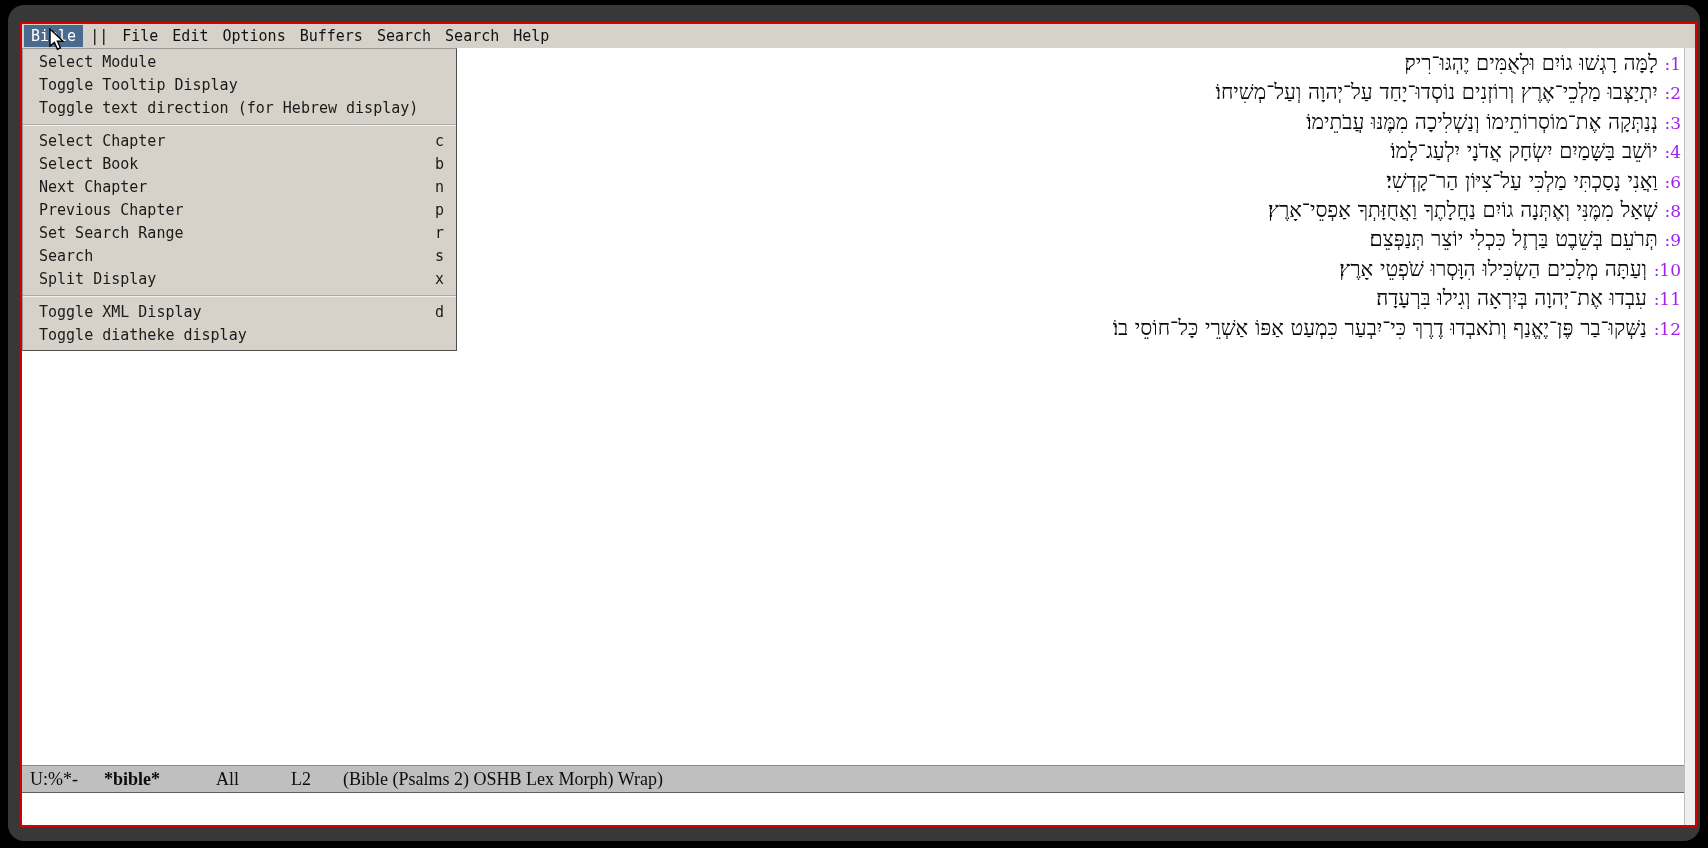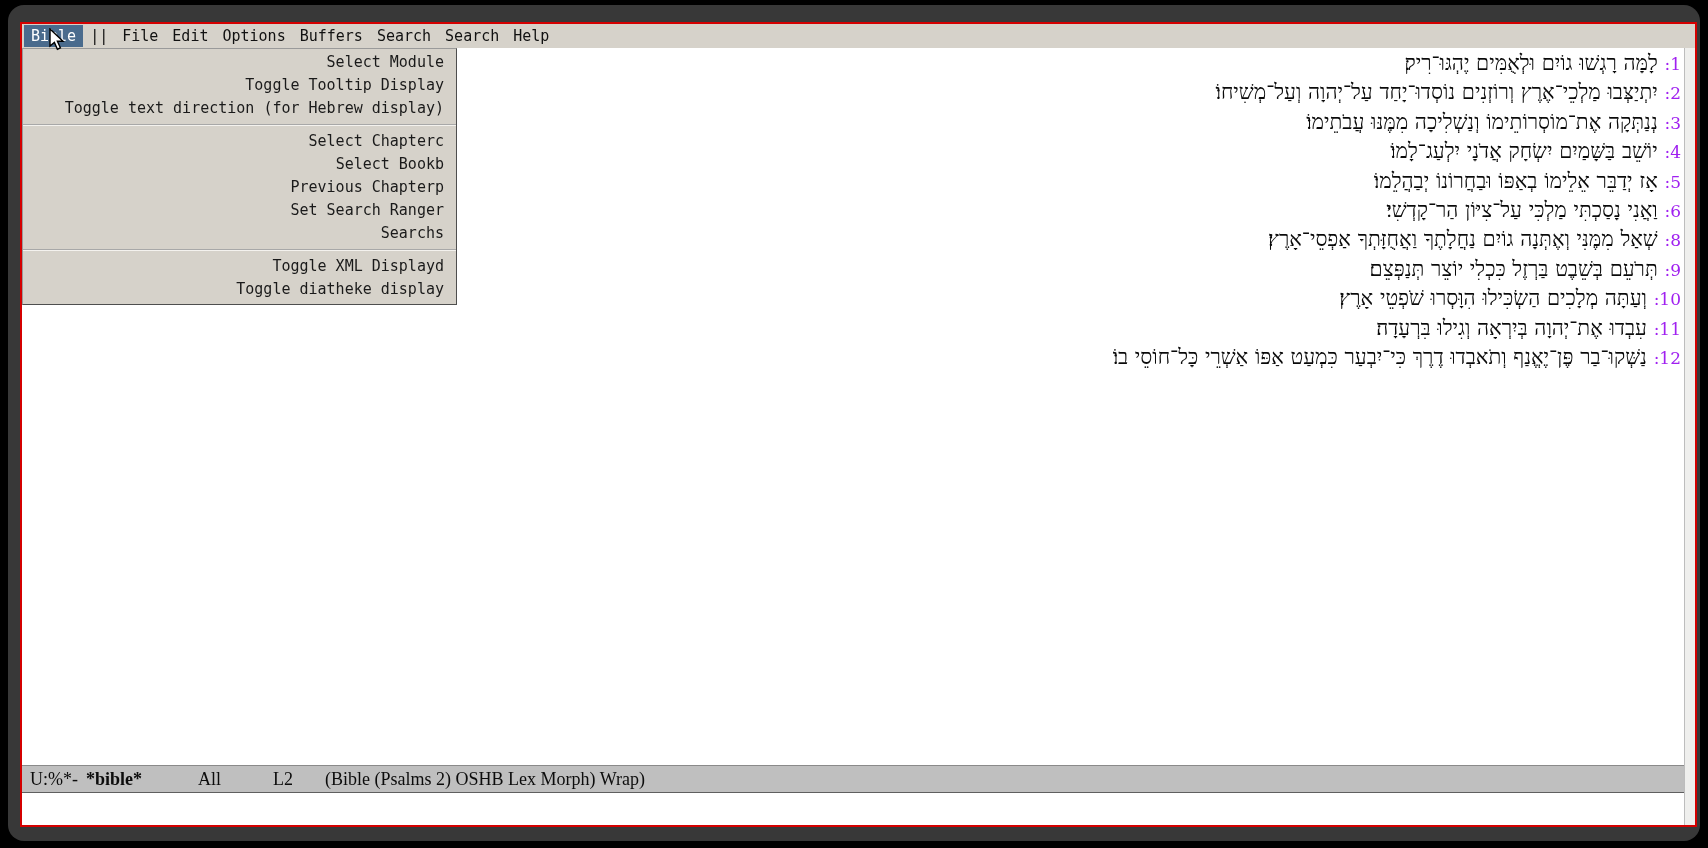--- a/index.html
+++ b/index.html
@@ -33,21 +33,21 @@
     position:absolute;left:0px;top:24px;width:433px;
     background:var(--chrome-gray,#d6d2ca);
     border:1px solid #9a9a9a;border-right-color:#4e4e4e;border-bottom-color:#4e4e4e;
     font-size:15px;color:#1a1a1a;
     padding:2px 0 3px 0;
     z-index:5;
   }
   .popup .sep{height:0;border-top:1px solid #a8a8a8;border-bottom:1px solid #f4f2ee;margin:4px 0;}
   .menu-row{
     height:23px;line-height:23px;display:flex;align-items:center;
-    padding:0 12px 0 16px;white-space:pre;text-align:right;
+    padding:0 12px 0 16px;white-space:pre;
   }
   .menu-row .lbl{flex:1 1 auto;}
   .menu-row .key{flex:0 0 auto;}
   
   .content{
     flex:1 1 auto;position:relative;background:#fff;overflow:hidden;
   }
   .verses{
     position:absolute;left:0;right:14px;top:0;
     direction:rtl;text-align:right;
@@ -65,21 +65,21 @@
   
   .modeline{
     flex:0 0 26px;height:26px;margin-right:11px;
     background:var(--modeline-bg,#bfbfbf);
     border-top:1px solid #8a8a8a;border-bottom:1px solid #5f5f5f;
     font-family:"Liberation Serif","DejaVu Serif",serif;
     font-size:18px;color:#0c0c0c;
     display:flex;align-items:center;white-space:pre;
     padding-left:8px;
   }
-  .ml-buffer{font-weight:bold;margin-left:8px;font-family:Liberation Serif, serif;}
+  .ml-buffer{font-weight:bold;margin-left:26px;font-family:Liberation Serif, serif;}
   .ml-size{margin-left:56px;}
   .ml-line{margin-left:52px;}
   .ml-modes{margin-left:32px;}
   .echo{flex:0 0 32px;background:#fff;}
   
   .cursor{position:absolute;left:26px;top:4px;z-index:9;}
 </style>
 </head>
 <body>
 
@@ -89,35 +89,36 @@
 
   <div class="menubar"><span class="mb-item active">Bible</span><span class="mb-item">||</span><span class="mb-item">File</span><span class="mb-item">Edit</span><span class="mb-item">Options</span><span class="mb-item">Buffers</span><span class="mb-item">Search</span><span class="mb-item">Search</span><span class="mb-item">Help</span></div>
 
   <div class="popup">
       <div class="menu-row"><span class="lbl">Select Module</span><span class="key"></span></div>
       <div class="menu-row"><span class="lbl">Toggle Tooltip Display</span><span class="key"></span></div>
       <div class="menu-row"><span class="lbl">Toggle text direction (for Hebrew display)</span><span class="key"></span></div>
       <div class="sep"></div>
       <div class="menu-row"><span class="lbl">Select Chapter</span><span class="key">c</span></div>
       <div class="menu-row"><span class="lbl">Select Book</span><span class="key">b</span></div>
+      <div class="menu-row"><span class="lbl">Next Chapter</span><span class="key">n</span></div>
       <div class="menu-row"><span class="lbl">Previous Chapter</span><span class="key">p</span></div>
       <div class="menu-row"><span class="lbl">Set Search Range</span><span class="key">r</span></div>
       <div class="menu-row"><span class="lbl">Search</span><span class="key">s</span></div>
+      <div class="menu-row"><span class="lbl">Split Display</span><span class="key">x</span></div>
       <div class="sep"></div>
       <div class="menu-row"><span class="lbl">Toggle XML Display</span><span class="key">d</span></div>
       <div class="menu-row"><span class="lbl">Toggle diatheke display</span><span class="key"></span></div>
     </div>
 
   <div class="content">
     <div class="verses">
         <div class="verse"><span class="vnum">1:</span> <span class="vtext">לָמָּה רָגְשׁוּ גוֹיִם וּלְאֻמִּים יֶהְגּוּ־רִיק׃</span></div>
         <div class="verse"><span class="vnum">2:</span> <span class="vtext">יִתְיַצְּבוּ מַלְכֵי־אֶרֶץ וְרוֹזְנִים נוֹסְדוּ־יָחַד עַל־יְהוָה וְעַל־מְשִׁיחוֹ׃</span></div>
         <div class="verse"><span class="vnum">3:</span> <span class="vtext">נְנַתְּקָה אֶת־מוֹסְרוֹתֵימוֹ וְנַשְׁלִיכָה מִמֶּנּוּ עֲבֹתֵימוֹ׃</span></div>
         <div class="verse"><span class="vnum">4:</span> <span class="vtext">יוֹשֵׁב בַּשָּׁמַיִם יִשְׂחָק אֲדֹנָי יִלְעַג־לָמוֹ׃</span></div>
-        <div class="verse"><span class="vnum">5:</span> <span class="vtext">אָז יְדַבֵּר אֵלֵימוֹ בְאַפּוֹ וּבַחֲרוֹנוֹ יְבַהֲלֵמוֹ׃</span></div>
         <div class="verse"><span class="vnum">6:</span> <span class="vtext">וַאֲנִי נָסַכְתִּי מַלְכִּי עַל־צִיּוֹן הַר־קָדְשִׁי׃</span></div>
         <div class="verse"><span class="vnum">8:</span> <span class="vtext">שְׁאַל מִמֶּנִּי וְאֶתְּנָה גוֹיִם נַחֲלָתֶךָ וַאֲחֻזָּתְךָ אַפְסֵי־אָרֶץ׃</span></div>
         <div class="verse"><span class="vnum">9:</span> <span class="vtext">תְּרֹעֵם בְּשֵׁבֶט בַּרְזֶל כִּכְלִי יוֹצֵר תְּנַפְּצֵם׃</span></div>
         <div class="verse"><span class="vnum">10:</span> <span class="vtext">וְעַתָּה מְלָכִים הַשְׂכִּילוּ הִוָּסְרוּ שֹׁפְטֵי אָרֶץ׃</span></div>
         <div class="verse"><span class="vnum">11:</span> <span class="vtext">עִבְדוּ אֶת־יְהוָה בְּיִרְאָה וְגִילוּ בִּרְעָדָה׃</span></div>
         <div class="verse"><span class="vnum">12:</span> <span class="vtext">נַשְּׁקוּ־בַר פֶּן־יֶאֱנַף וְתֹאבְדוּ דֶרֶךְ כִּי־יִבְעַר כִּמְעַט אַפּוֹ אַשְׁרֵי כָּל־חוֹסֵי בוֹ׃</span></div>
       </div>
   </div>
 
   <div class="rail"></div>

